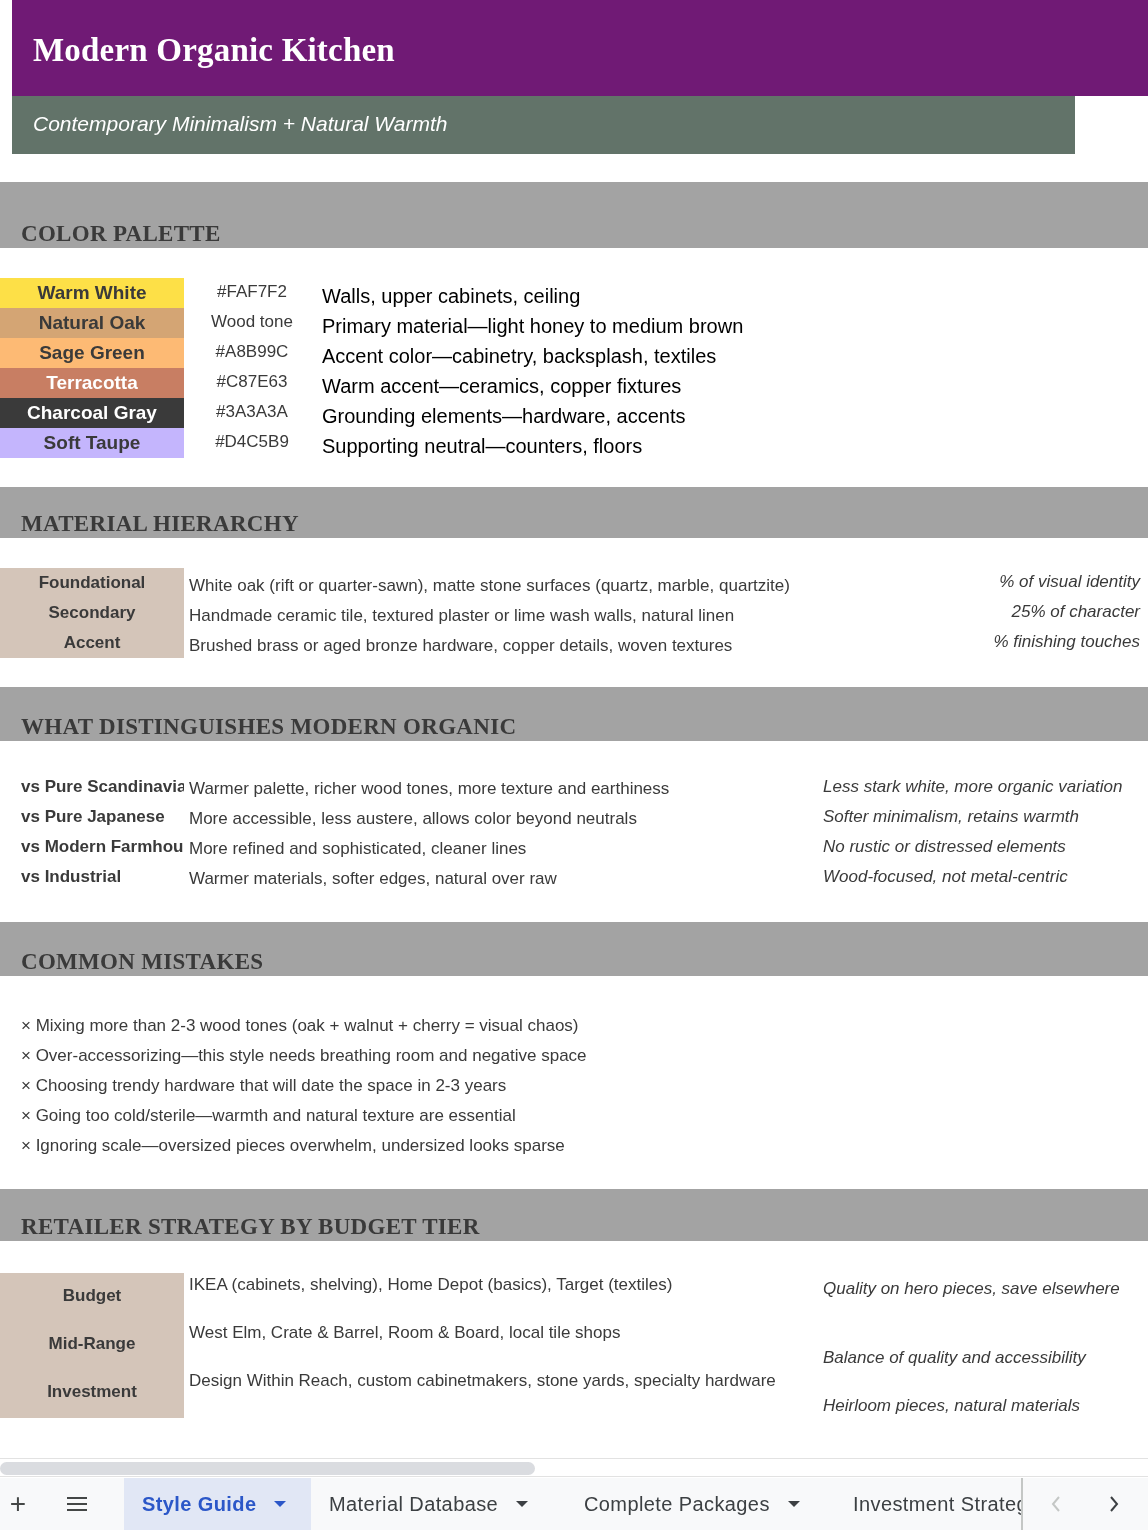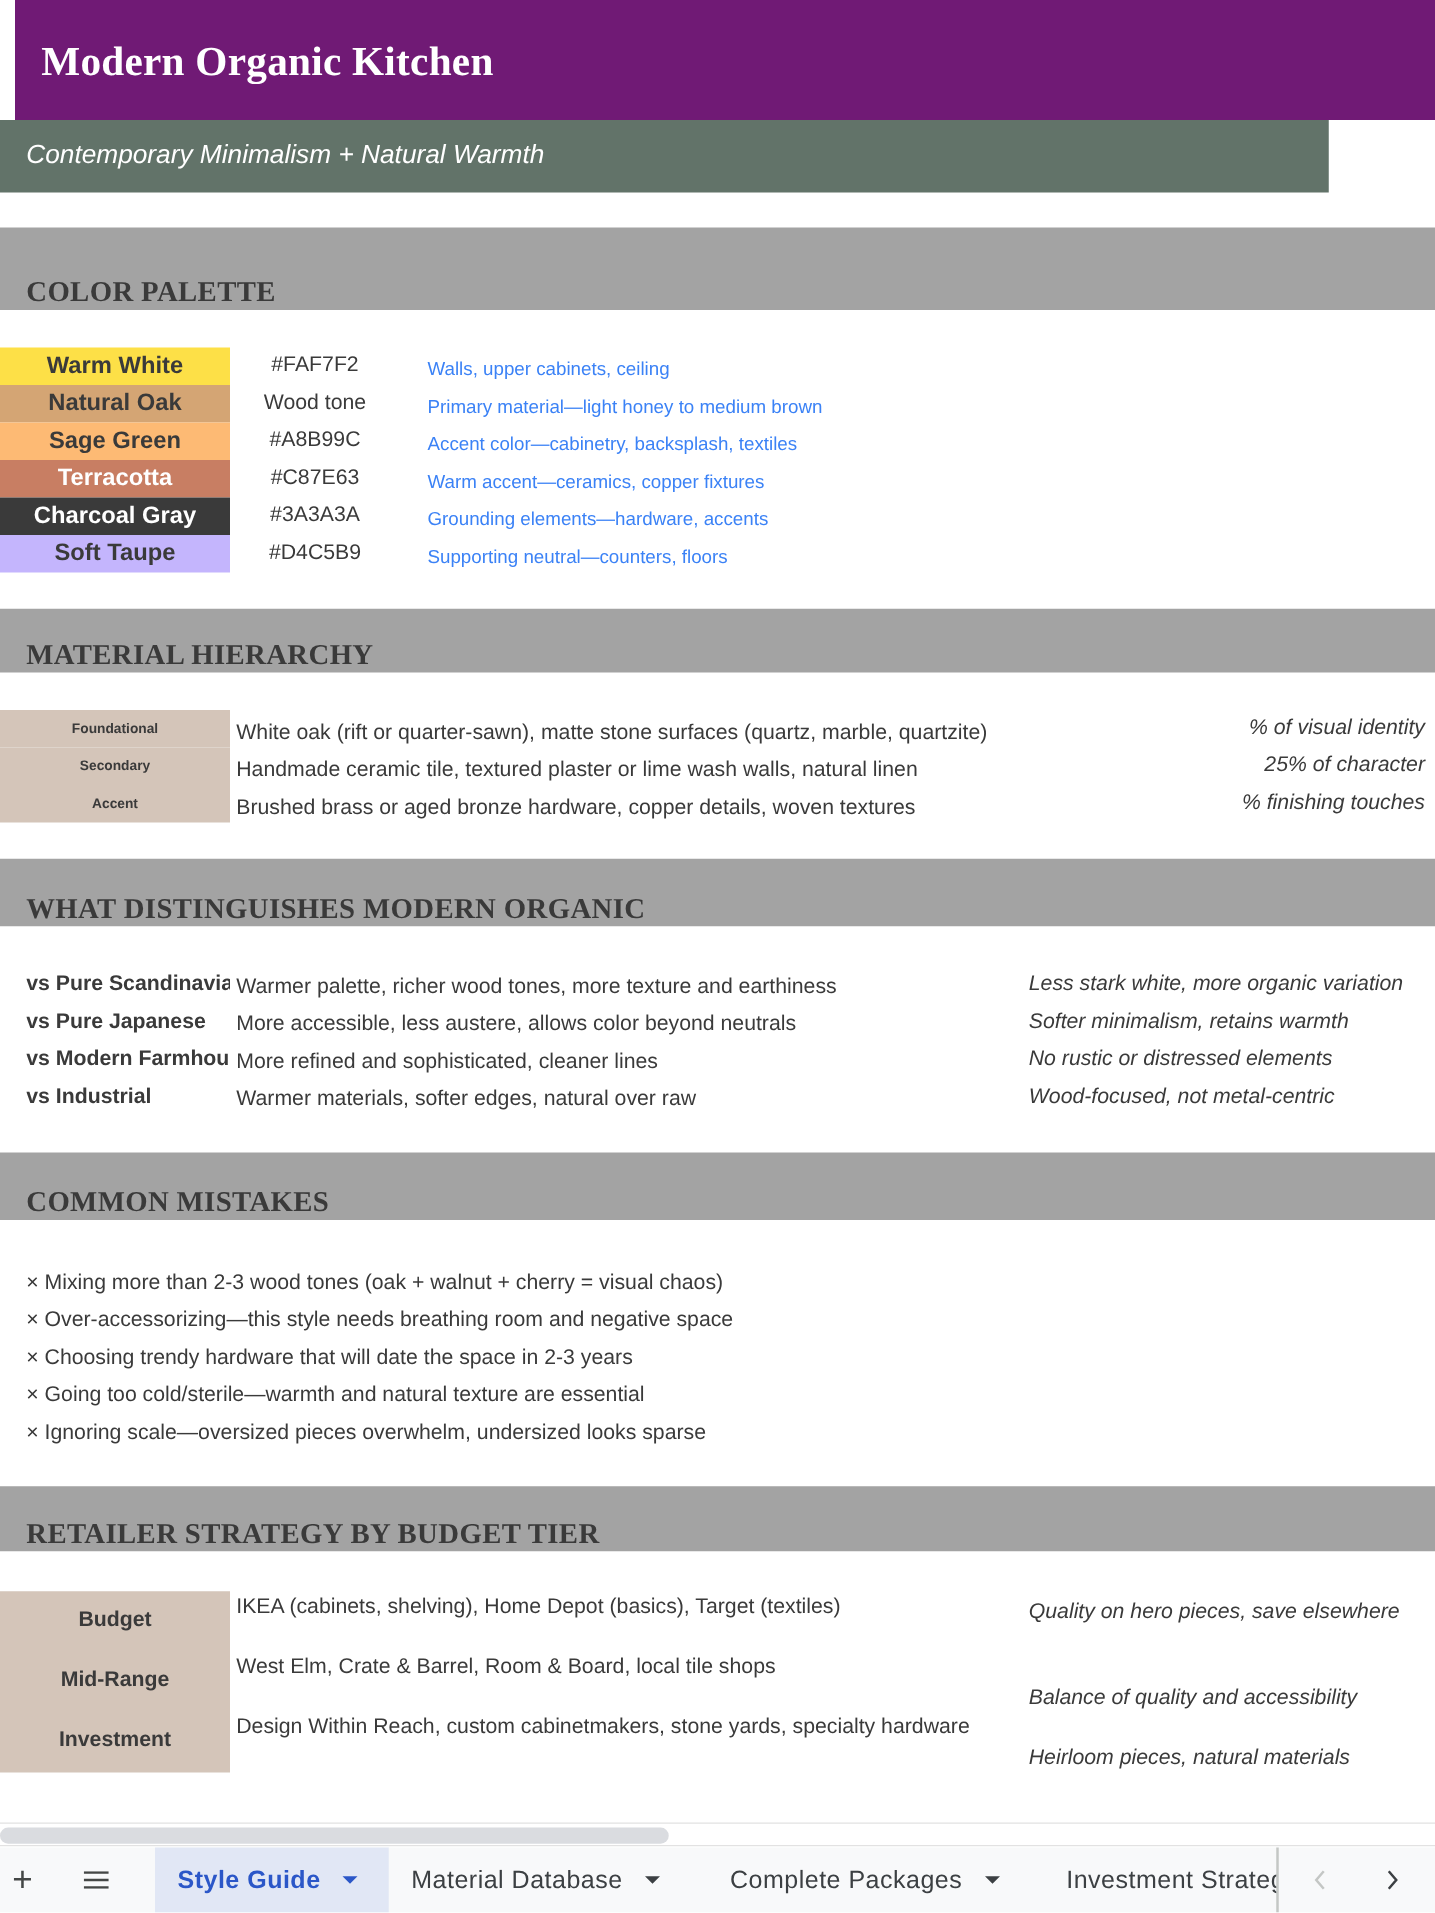--- a/index.html
+++ b/index.html
@@ -1,32 +1,32 @@
 <!DOCTYPE html>
 <html><head>
 <meta charset="utf-8">
 <style>
   * { box-sizing: border-box; margin: 0; padding: 0; }
   html, body { width: 1148px; height: 1530px; overflow: hidden; background: #ffffff; }
   body { position: relative; font-family: "Liberation Sans", "DejaVu Sans", sans-serif; color: #3a3a3a; }
 
   .title-band { position: absolute; left: 0; top: 0; width: 1148px; height: 96px; background: #701a75; margin-left: 12px; }
   .title-band h1 { position: absolute; left: 21px; top: 32px; font-family: "Liberation Serif", "DejaVu Serif", serif; font-weight: bold; font-size: 33px; color: #ffffff; letter-spacing: 0.2px; }
-  .subtitle-band { position: absolute; left: 0; top: 96px; width: 1063px; height: 58px; background: #627369; }
+  .subtitle-band { position: absolute; left: 12px; top: 96px; width: 1063px; height: 58px; background: #627369; }
   .subtitle-band span { position: absolute; left: 21px; top: 16px; font-style: italic; font-size: 21px; color: #ffffff; }
 
   .section-band { position: absolute; left: 0; width: 1148px; background: #a3a3a3; }
   .section-band h2 { position: absolute; left: 21px; bottom: 0; font-family: "Liberation Serif", "DejaVu Serif", serif; font-weight: bold; font-size: 23px; color: #3a3a3a; letter-spacing: 0.3px; line-height: 28px; }
 
   .row { position: absolute; left: 0; width: 1148px; height: 30px; }
   .swatch { position: absolute; left: 0; top: 0; width: 184px; height: 30px; text-align: center; font-weight: bold; font-size: 19px; line-height: 30px; }
   .hex { position: absolute; left: 184px; top: 0; width: 136px; text-align: center; font-size: 17px; line-height: 28px; color: #3a3a3a; }
-  .desc { position: absolute; left: 342px; top: 4px; font-size: 15px; line-height: 28px; color: #3b82f6; white-space: nowrap; }
-
-  .tier-label { position: absolute; left: 0; top: 0; width: 184px; height: 30px; background: #D4C5B9; text-align: center; font-weight: bold; font-size: 11px; line-height: 30px; color: #3a3a3a; }
+  .desc { position: absolute; left: 322px; top: 4px; font-size: 20px; line-height: 28px; color: #000000; white-space: nowrap; }
+
+  .tier-label { position: absolute; left: 0; top: 0; width: 184px; height: 30px; background: #D4C5B9; text-align: center; font-weight: bold; font-size: 17px; line-height: 30px; color: #3a3a3a; }
   .tier-desc { position: absolute; left: 189px; top: 4px; font-size: 17px; line-height: 28px; white-space: nowrap; color: #3a3a3a; }
   .tier-note { position: absolute; right: 8px; top: 0; font-style: italic; font-size: 17px; line-height: 28px; white-space: nowrap; color: #3a3a3a; text-align: right; }
 
   .cmp-label { position: absolute; left: 21px; top: 0; width: 163px; overflow: hidden; white-space: nowrap; font-weight: bold; font-size: 17px; line-height: 28px; color: #3a3a3a; }
   .cmp-desc { position: absolute; left: 189px; top: 2px; font-size: 17px; line-height: 28px; white-space: nowrap; }
   .cmp-note { position: absolute; left: 823px; top: 0; font-style: italic; font-size: 17px; line-height: 28px; white-space: nowrap; }
 
   .mistake { position: absolute; left: 21px; font-size: 17px; line-height: 28px; white-space: nowrap; color: #3a3a3a; }
 
   .retail-label-bg { position: absolute; left: 0; top: 1273px; width: 184px; height: 145px; background: #D4C5B9; }

